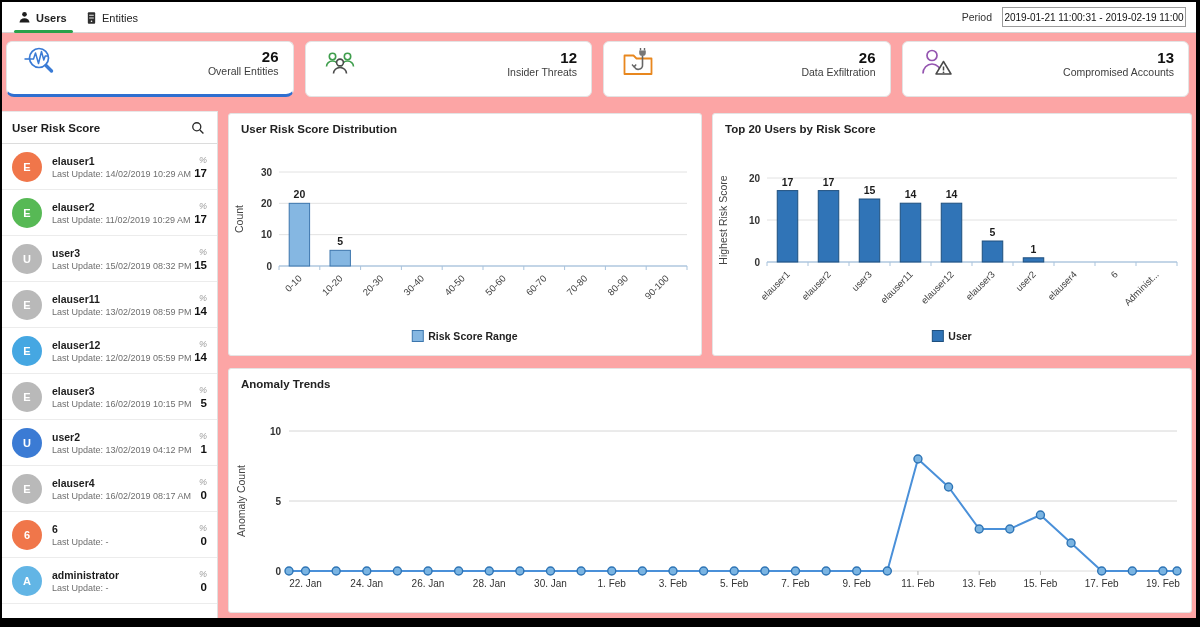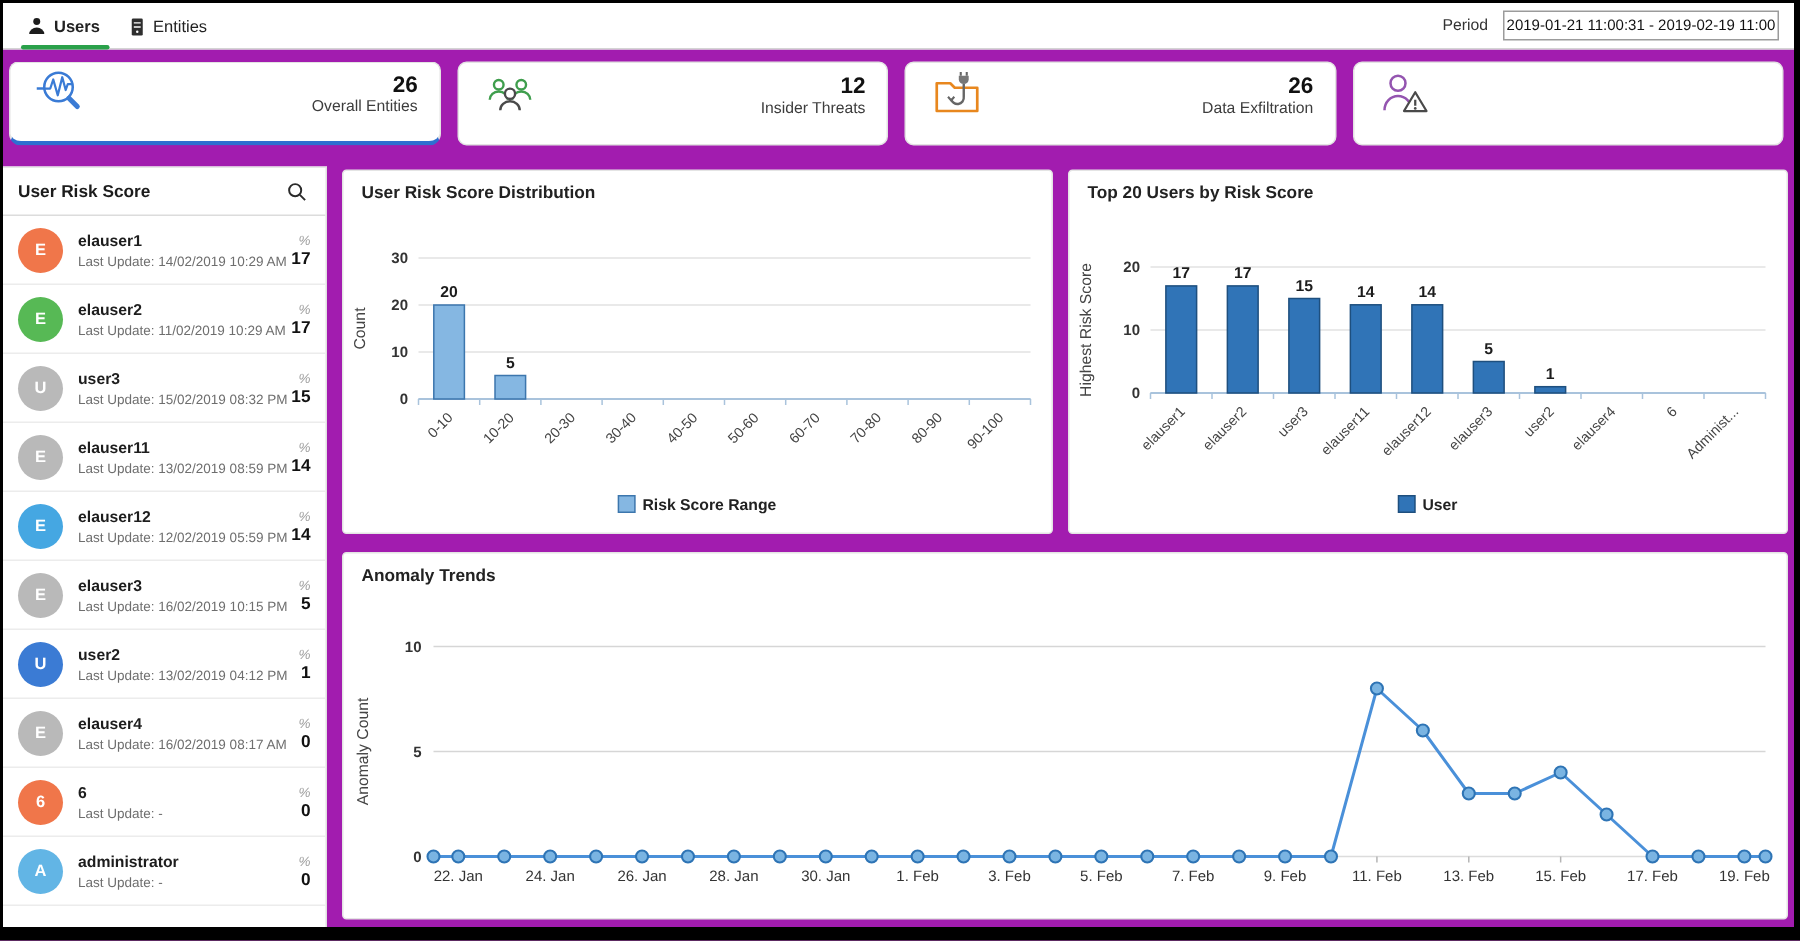--- a/index.html
+++ b/index.html
@@ -1,17 +1,17 @@
 <!DOCTYPE html>
 <html><head>
 <meta charset="utf-8">
 <style>
   * { margin:0; padding:0; box-sizing:border-box; }
   body { font-family:"Liberation Sans", sans-serif; background:#fff; width:1200px; height:627px; overflow:hidden; }
-  .frame { position:relative; width:1200px; height:627px; border-style:solid; border-color:#000; border-width:2px 4px 9px 2px; background:#a21caf; overflow:hidden; }
+  .frame { position:relative; width:1200px; height:627px; border-style:solid; border-color:#000; border-width:2px 4px 9px 2px; background:#fca5a5; overflow:hidden; }
 
   
   .topbar { position:absolute; left:0; right:0; top:0; height:31px; background:#fff; border-bottom:1px solid #d4d4d4; }
   .tab { position:absolute; top:0; height:31px; display:flex; align-items:center; gap:5px; font-size:11px; color:#222; font-weight:bold; cursor:pointer; }
   .tab.t-users { left:16px; }
   .tab.t-entities { left:84px; font-weight:normal; }
   .tab.active::after { content:""; position:absolute; left:-4px; right:-6px; bottom:0; height:3px; background:#2aa14a; border-radius:2px; }
   .period-wrap { position:absolute; right:10px; top:5px; display:flex; align-items:center; gap:10px; }
   .period-label { font-size:10.5px; color:#333; }
   .period-box { width:184px; height:20px; border:1px solid #9b9b9b; background:#fff; font-size:10px; color:#111; display:flex; align-items:center; justify-content:center; white-space:nowrap; overflow:hidden; }
@@ -115,20 +115,24 @@
       </div>
     </div>
     <div class="kpi-card">
       <svg class="kpi-icon" viewBox="0 0 36 36">
         <circle cx="13" cy="10.5" r="5" fill="none" stroke="#9455b0" stroke-width="1.7"></circle>
         <path d="M4 28.5 a9 9.5 0 0 1 18 0" fill="none" stroke="#9455b0" stroke-width="1.7"></path>
         <path d="M24.5 16.5 l7.5 12.5 h-15 z" fill="#fff" stroke="#4a4a4a" stroke-width="1.5" stroke-linejoin="round"></path>
         <line x1="24.5" y1="21.5" x2="24.5" y2="25.5" stroke="#4a4a4a" stroke-width="1.5"></line>
         <circle cx="24.5" cy="27.3" r="0.9" fill="#4a4a4a"></circle>
       </svg>
+      <div class="kpi-right">
+        <div class="kpi-value">13</div>
+        <div class="kpi-label">Compromised Accounts</div>
+      </div>
     </div>
   </div>
 
   <div class="sidebar">
     <div class="sidebar-header">
       <span class="sidebar-title">User Risk Score</span>
       <svg width="14" height="14" viewBox="0 0 16 16">
         <circle cx="6.6" cy="6.6" r="4.6" fill="none" stroke="#2b2b2b" stroke-width="1.5"></circle>
         <line x1="10.2" y1="10.2" x2="14.2" y2="14.2" stroke="#2b2b2b" stroke-width="1.5"></line>
       </svg>

